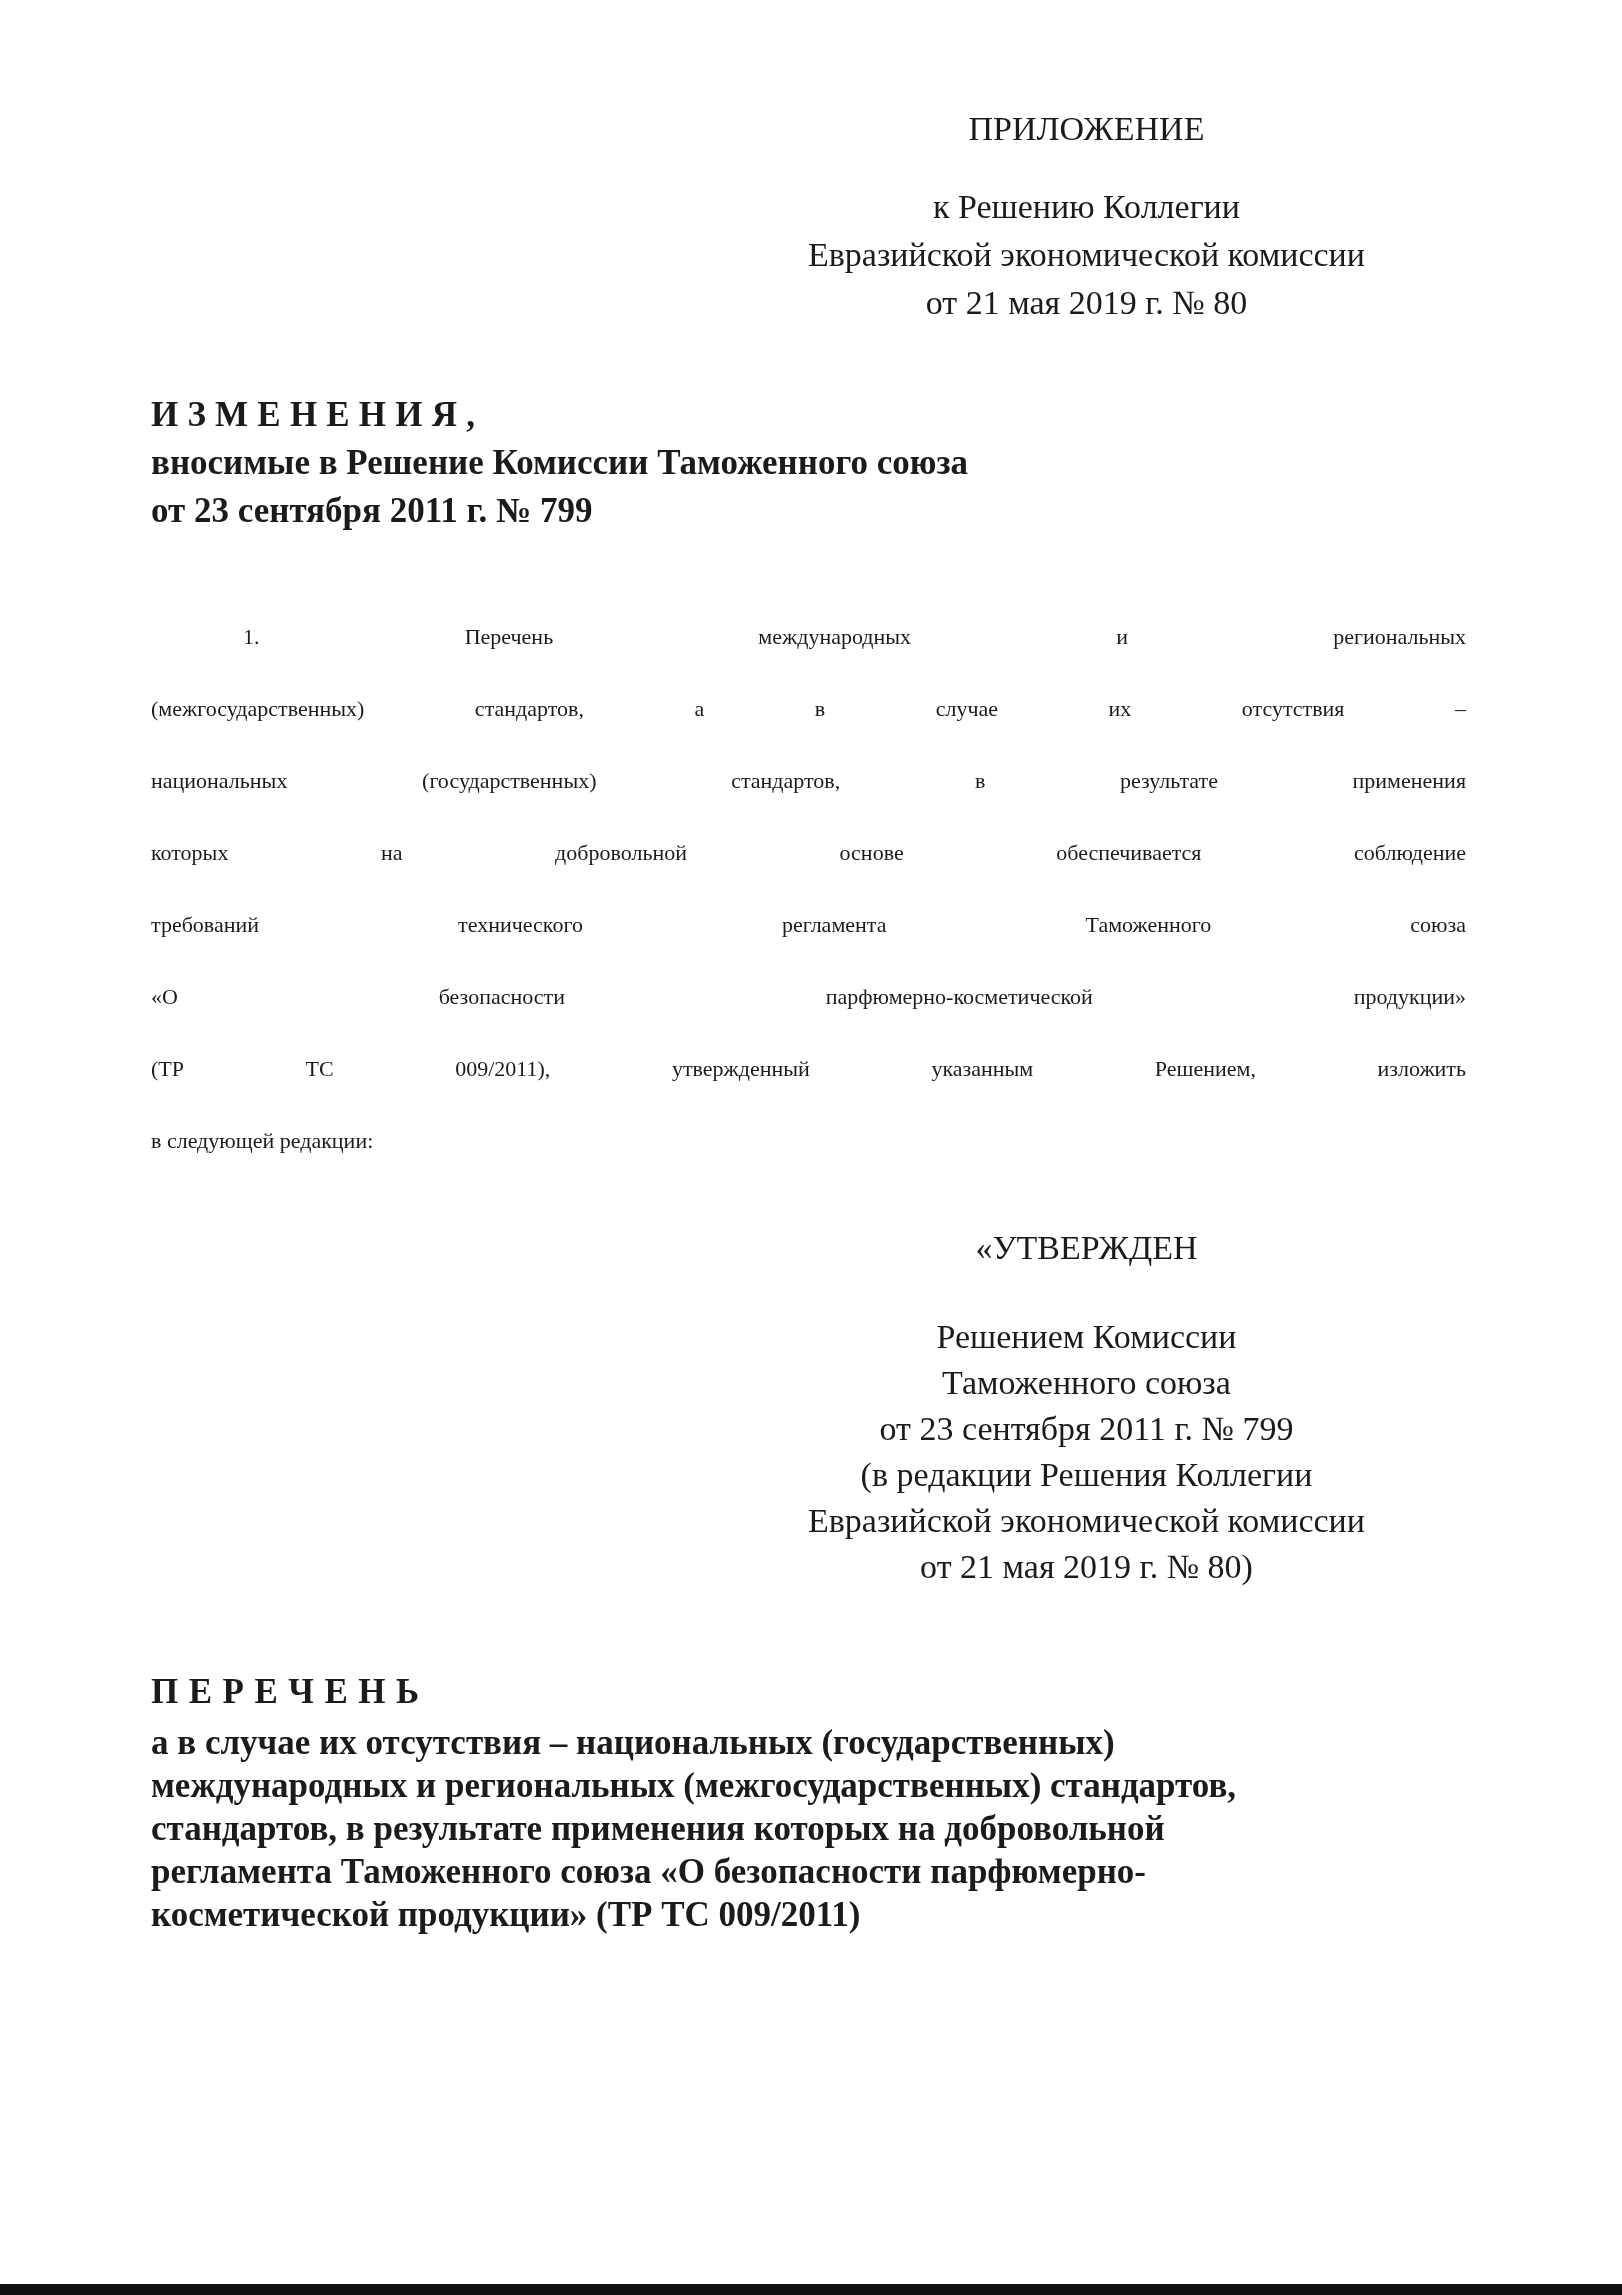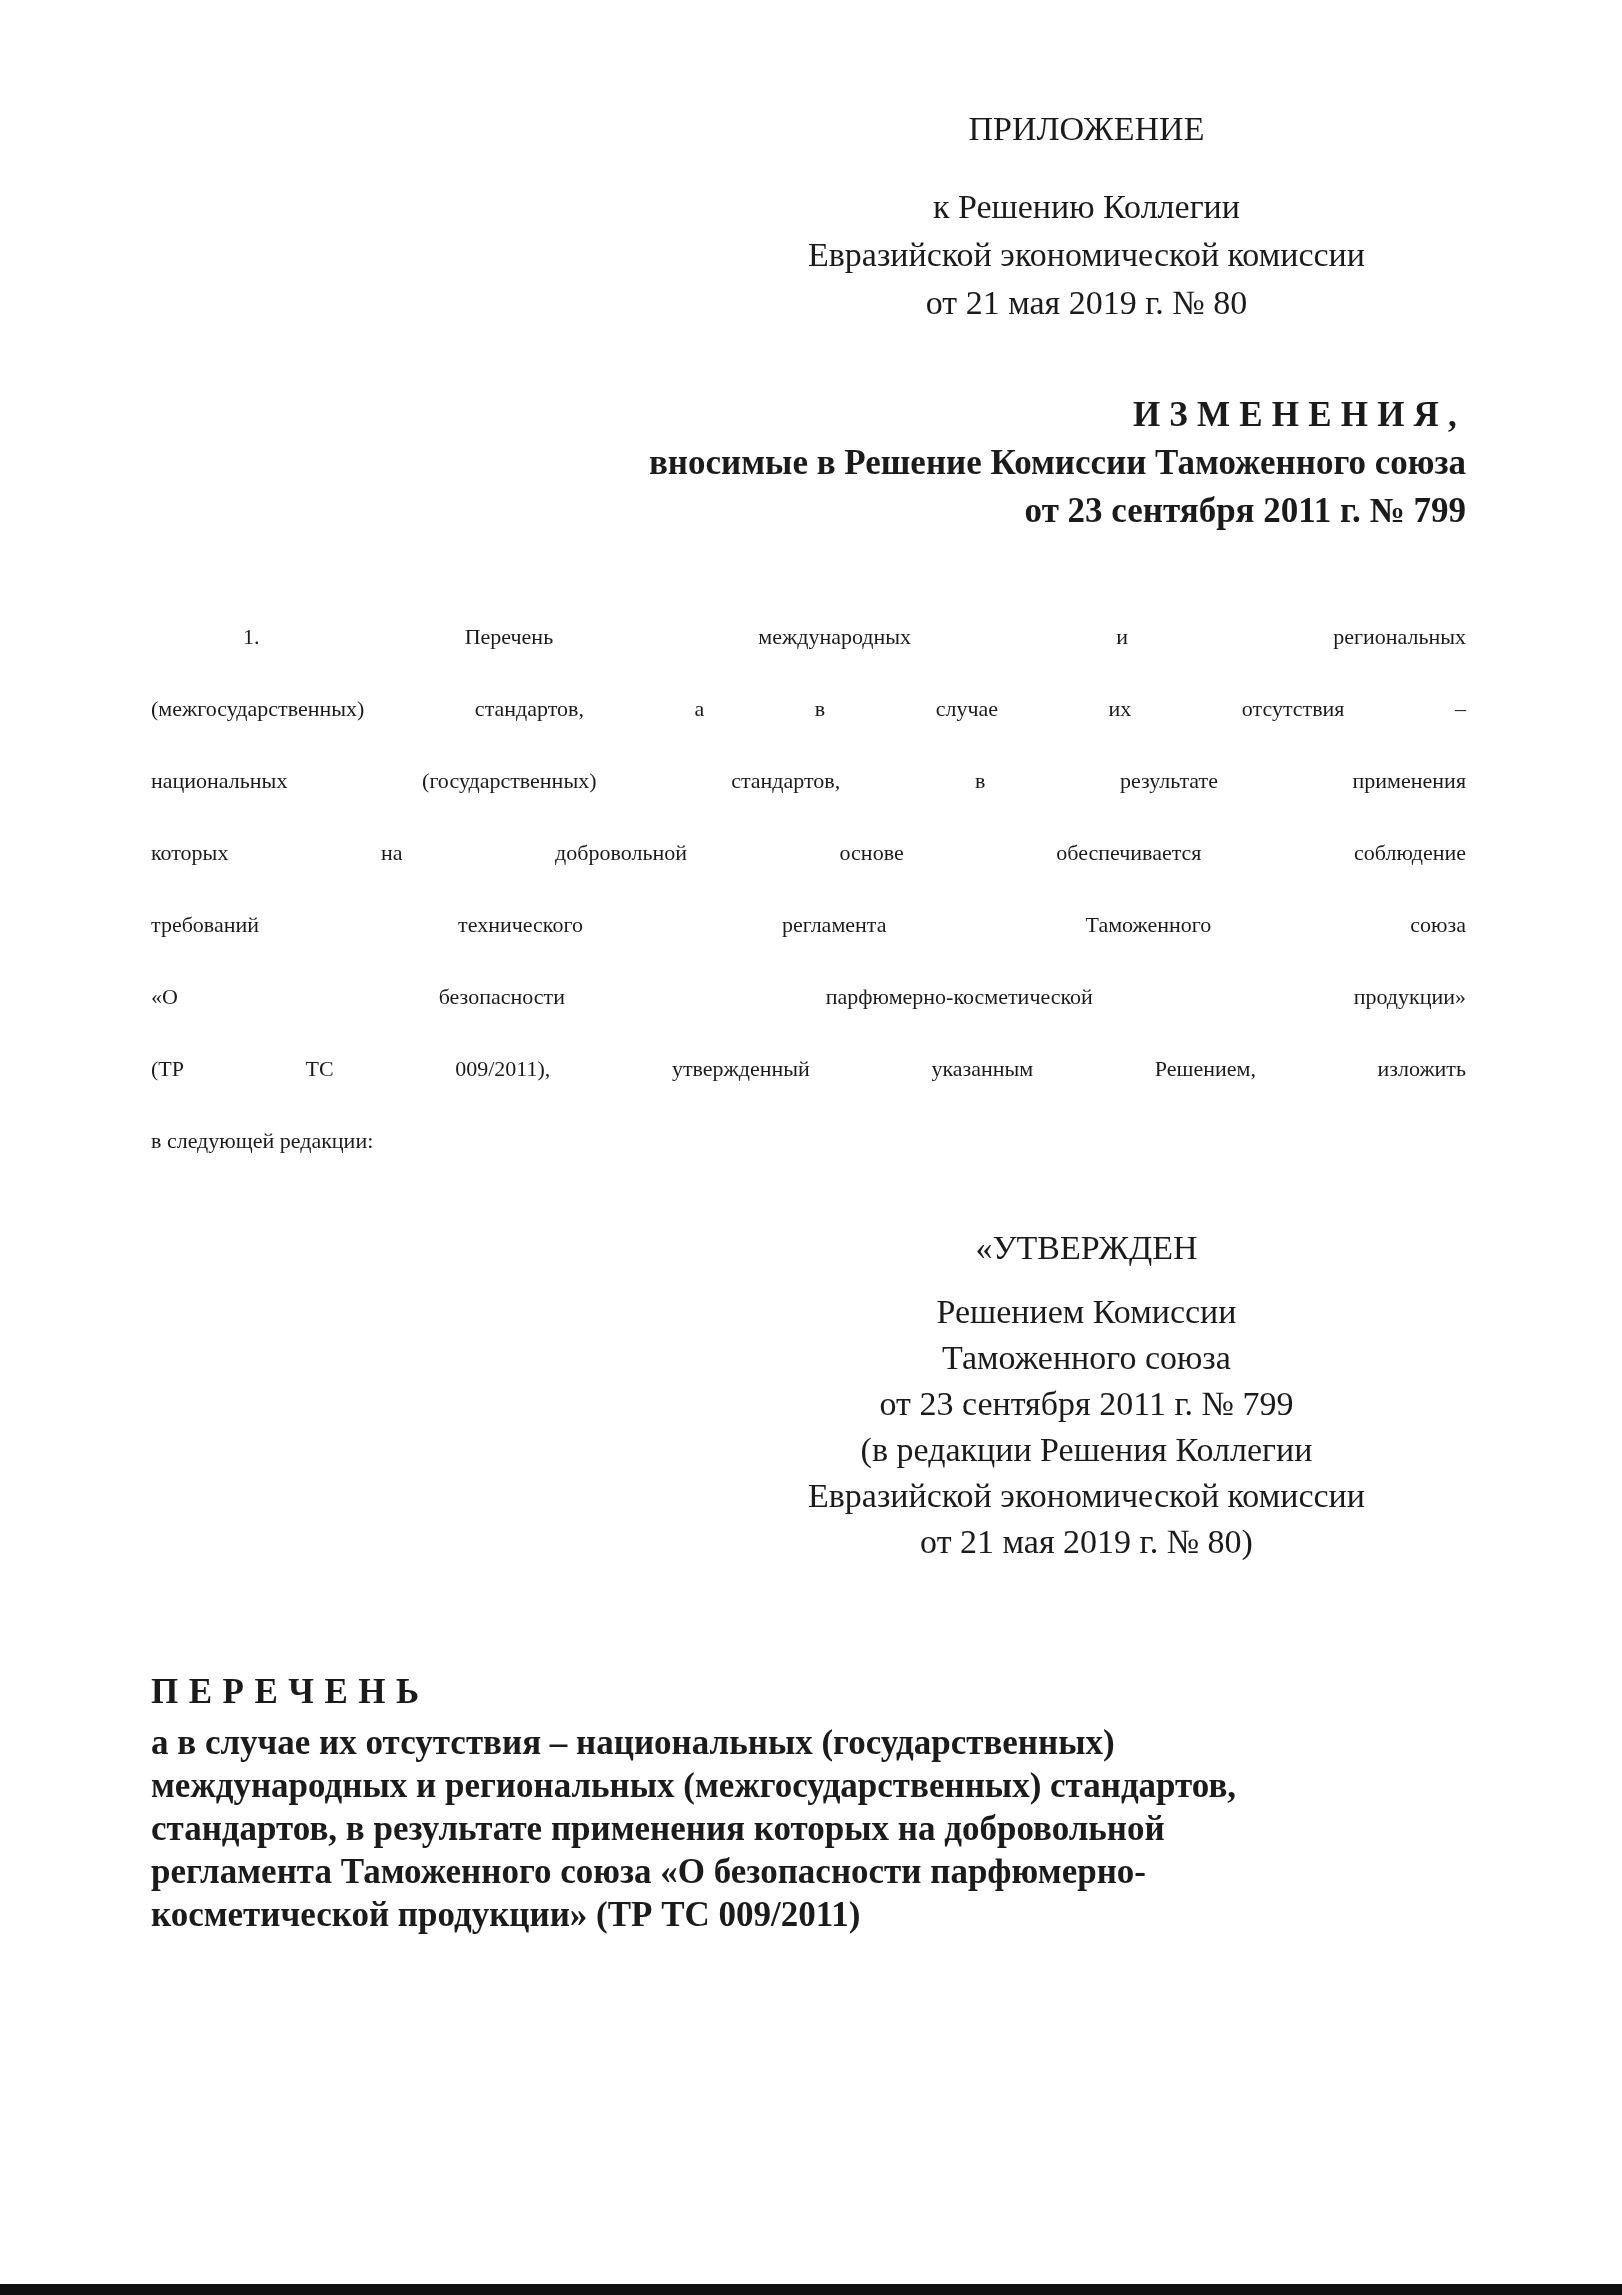--- a/index.html
+++ b/index.html
@@ -32,21 +32,21 @@
   }
   .appendix-title {
     margin-bottom: 30px;
   }
   
   .main-title {
     position: absolute;
     top: 391px;
     left: 151px;
     width: 1315px;
-    text-align: right;
+    text-align: left;
     font-weight: bold;
     font-size: 35px;
     line-height: 48px;
   }
   .title-spaced {
     letter-spacing: 9.2px;
   }
   
   .paragraph {
     position: absolute;
@@ -73,21 +73,21 @@
   .approved-block {
     position: absolute;
     top: 1225px;
     left: 733px;
     width: 707px;
     text-align: center;
     font-size: 34px;
     line-height: 46px;
   }
   .approved-title {
-    margin-bottom: 18px;
+    margin-bottom: 43px;
   }
   
   .perechen-block {
     position: absolute;
     top: 1670px;
     left: 151px;
     width: 1315px;
     text-align: left;
     font-weight: bold;
     font-size: 35px;

